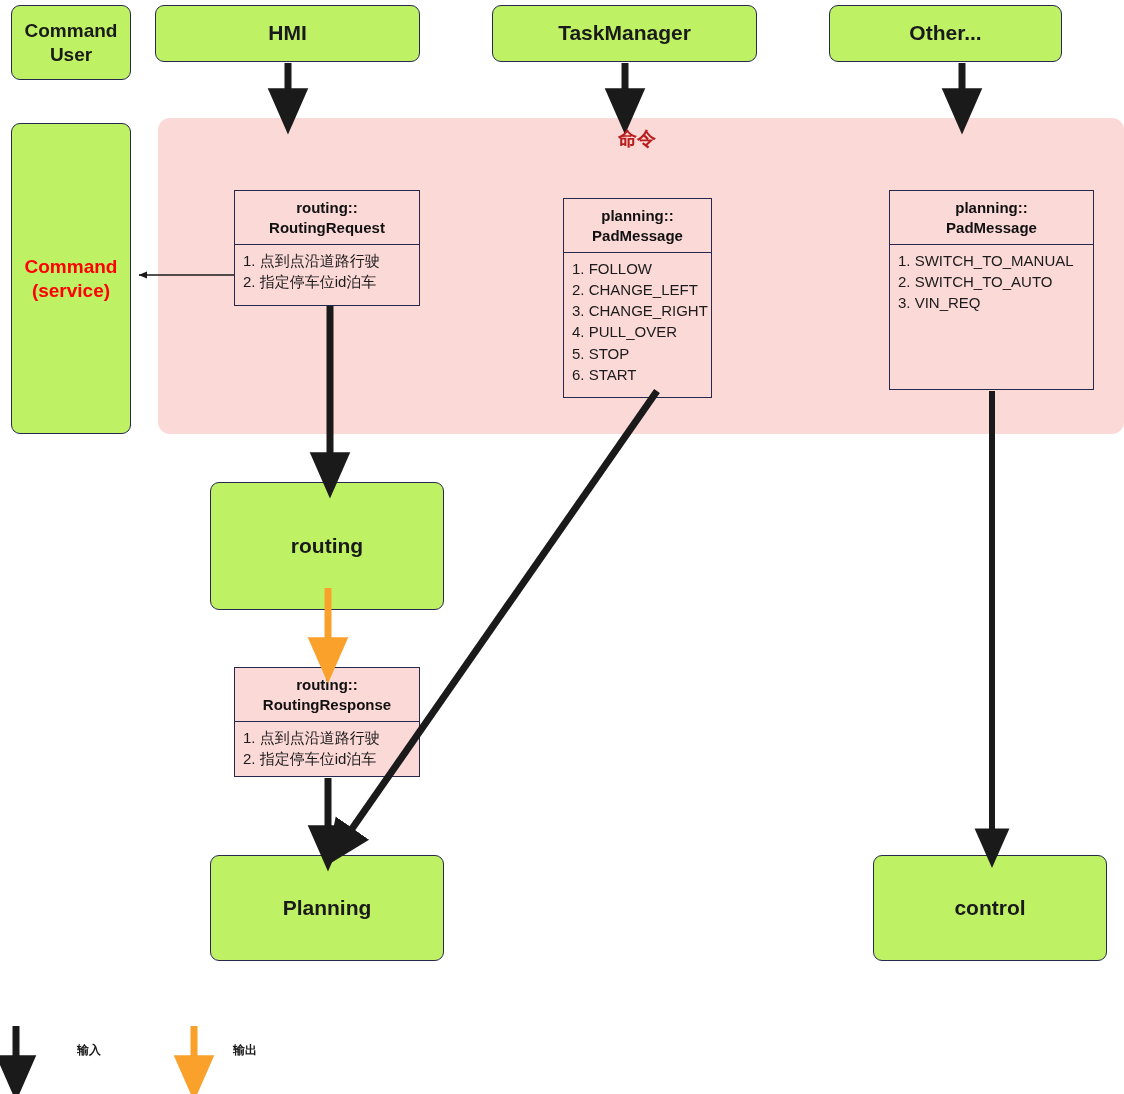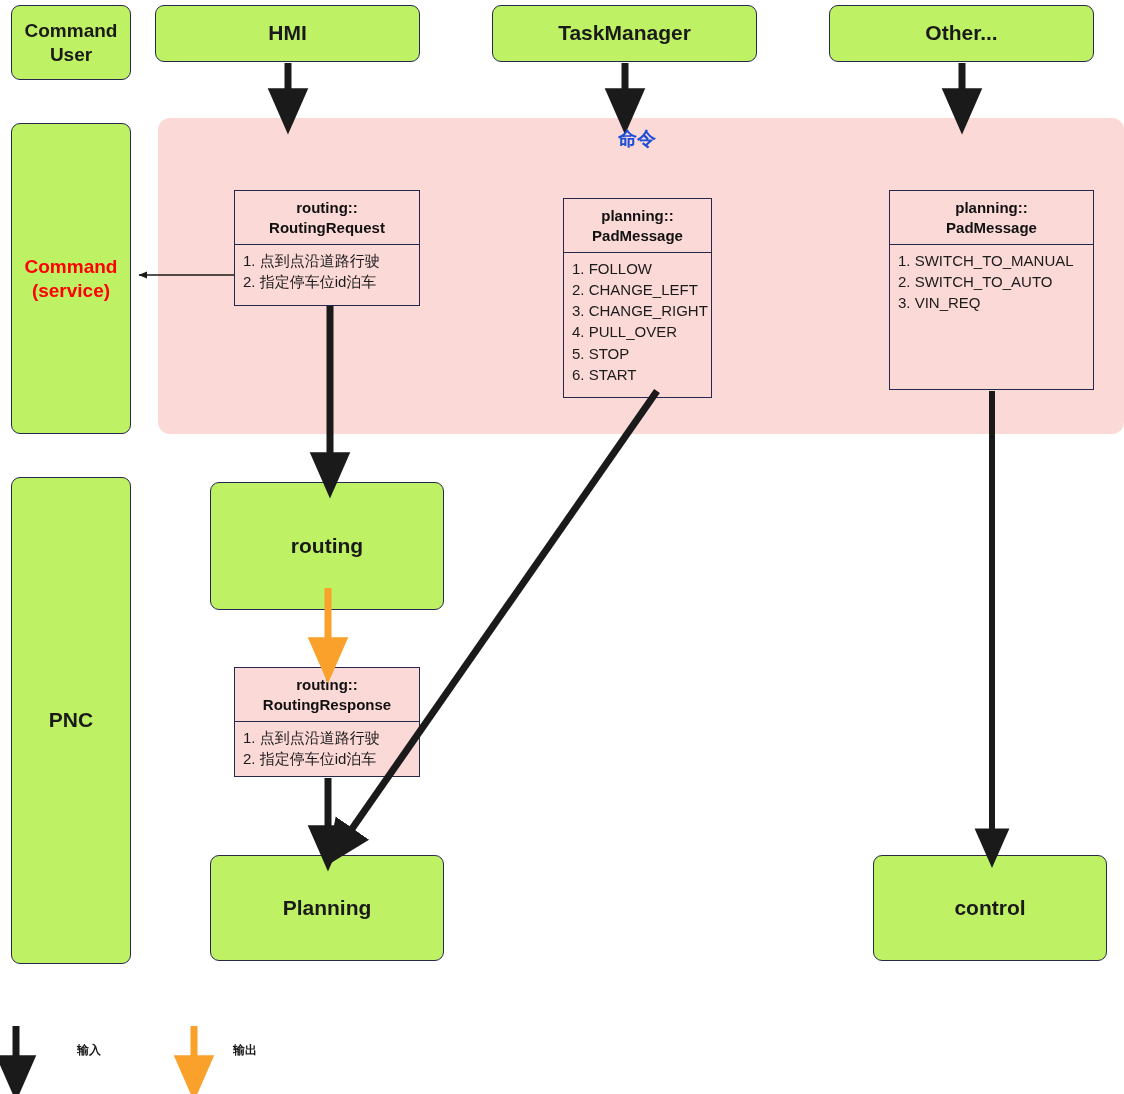--- a/index.html
+++ b/index.html
@@ -31,21 +31,21 @@
     position: absolute;
     background: #fbd9d7;
     border-radius: 12px;
     z-index: 1;
   }
   .region-label {
     position: absolute;
     z-index: 6;
     font-weight: bold;
     font-size: 19px;
-    color: #1d4ed8;
+    color: #b91c1c;
     text-align: center;
   }
 
   .node {
     position: absolute;
     box-sizing: border-box;
     background: #bef264;
     border: 1.4px solid #26284d;
     border-radius: 9px;
     display: flex;
@@ -116,33 +116,30 @@
     </div>
   </div>
 
   <div class="node cmd-service" style="left:11px; top:123px; width:120px; height:311px;">
     <div>
       <div>Command</div>
       <div>(service)</div>
     </div>
   </div>
 
-  <div class="node pnc" style="left:11px; top:477px; width:120px; height:487px;">
-    <span>PNC</span>
-  </div>
 
   <div class="node actor" style="left:492px; top:5px; width:265px; height:57px;">
     <span>TaskManager</span>
   </div>
 
   <div class="node actor" style="left:155px; top:5px; width:265px; height:57px;">
     <span>HMI</span>
   </div>
 
-  <div class="node actor" style="left:829px; top:5px; width:265px; height:57px;">
+  <div class="node actor" style="left:829px; top:5px; width:233px; height:57px;">
     <span>Other...</span>
   </div>
 
   <div class="msgbox" style="left:234px; top:190px; width:186px; height:116px;">
     <div class="title">
       <div>routing::</div>
       <div>RoutingRequest</div>
     </div>
     <div class="items">
       <div class="item">1. 点到点沿道路行驶</div>

